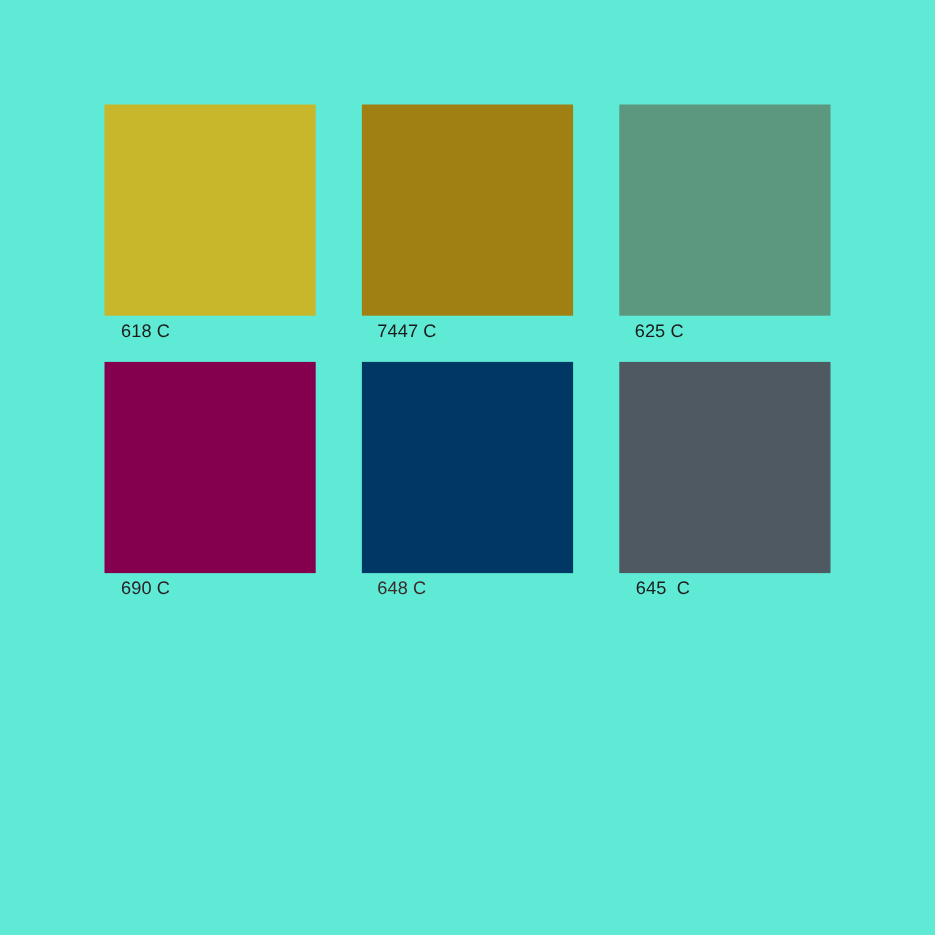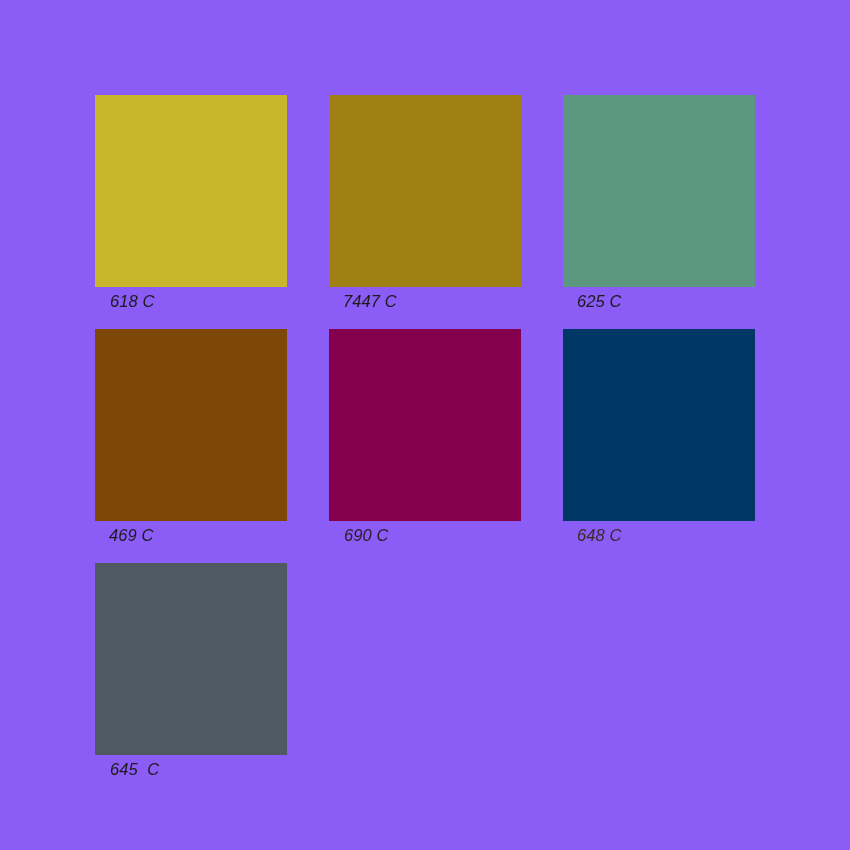--- a/index.html
+++ b/index.html
@@ -55,37 +55,33 @@
     font-size: 16.5px;
     line-height: 20px;
     letter-spacing: 0.1px;
     white-space: pre;
     color: #1b1b1b;
   }
 </style>
 </head>
 <body style="background: rgb(255, 255, 255);">
 
-<div id="swatch-sheet" style="background: #8b5cf6; font-style: italic;">
+<div id="swatch-sheet" style="background: #5eead4;">
   <div class="swatch-grid">
       <div class="swatch-cell">
         <div class="swatch-chip" style="background-color: rgb(200, 183, 43);"></div>
         <div class="swatch-label" style="color: rgb(27, 27, 27); left: 15px;">618 C</div>
       </div>
       <div class="swatch-cell">
         <div class="swatch-chip" style="background-color: rgb(160, 128, 18);"></div>
         <div class="swatch-label" style="color: rgb(27, 27, 27); left: 14px;">7447 C</div>
       </div>
       <div class="swatch-cell">
         <div class="swatch-chip" style="background-color: rgb(92, 151, 128);"></div>
         <div class="swatch-label" style="color: rgb(27, 27, 27); left: 14px;">625 C</div>
-      </div>
-      <div class="swatch-cell">
-        <div class="swatch-chip" style="background-color: rgb(125, 71, 8);"></div>
-        <div class="swatch-label" style="color: rgb(27, 27, 27); left: 14px;">469 C</div>
       </div>
       <div class="swatch-cell">
         <div class="swatch-chip" style="background-color: rgb(132, 0, 79);"></div>
         <div class="swatch-label" style="color: rgb(43, 27, 36); left: 15px;">690 C</div>
       </div>
       <div class="swatch-cell">
         <div class="swatch-chip" style="background-color: rgb(0, 56, 101);"></div>
         <div class="swatch-label" style="color: rgb(59, 42, 42); left: 14px;">648 C</div>
       </div>
       <div class="swatch-cell">

